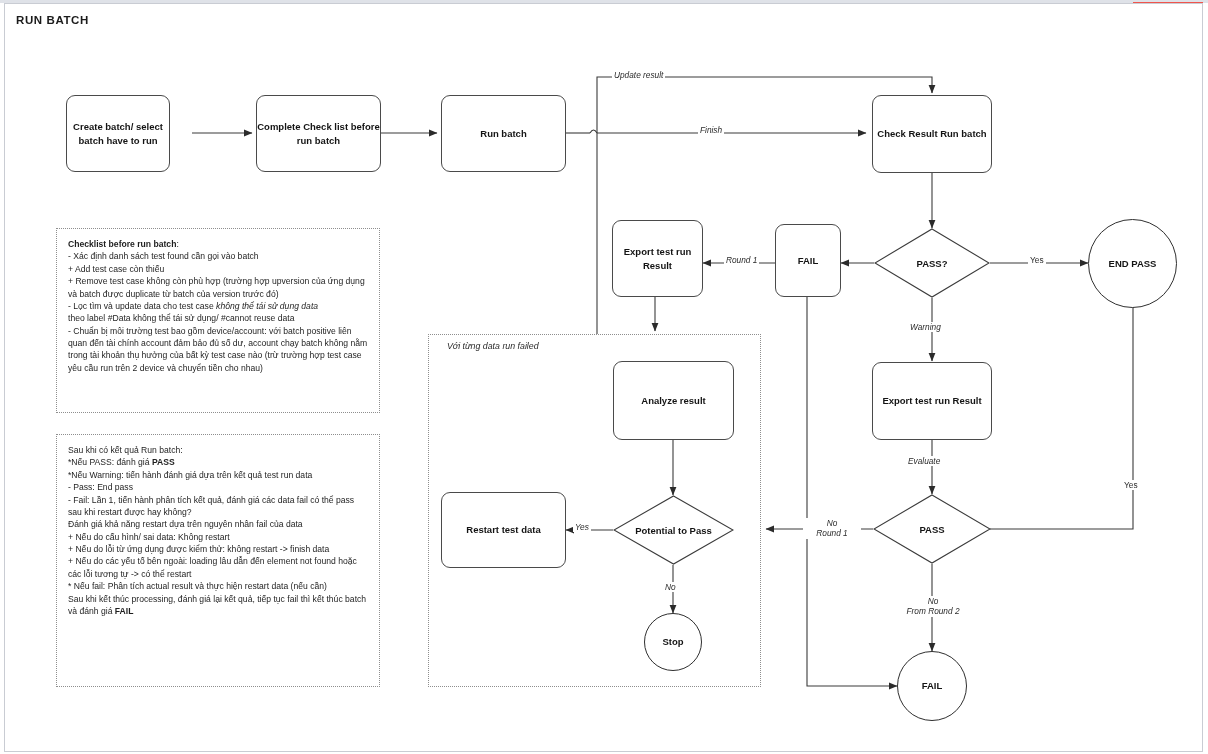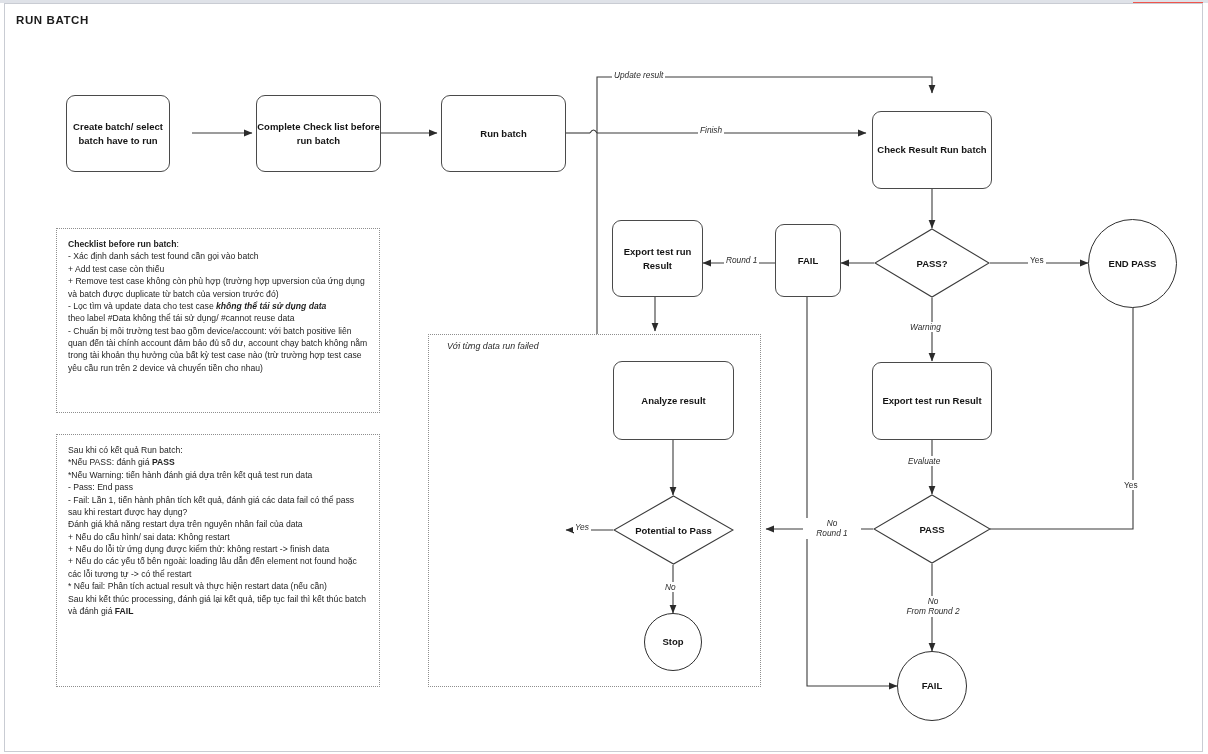--- a/index.html
+++ b/index.html
@@ -93,21 +93,21 @@
   .note{
     position:absolute;box-sizing:border-box;
     border:1px dotted #8e8e8e;
     background:#ffffff;
     padding:9px 11px 9px 11px;
     font-size:8.6px;line-height:1.44;
     color:#1e1e1e;
   }
   .note .nl{display:block;}
   .note b{font-weight:bold;}
-  .note i.bi{font-weight:bold;font-style:italic;margin-top:12px;}
+  .note i.bi{font-weight:normal;font-style:italic;margin-top:12px;}
   #note-checklist{left:56px;top:228px;width:324px;height:185px;}
   #note-result{left:56px;top:434px;width:324px;height:253px;}
 </style>
 </head>
 <body>
 
 <div id="page">
 
   <div id="top-shadow"></div>
   <div id="red-rule"></div>
@@ -169,21 +169,21 @@
   </div>
 
   <div class="node proc" style="left:256px;top:95px;width:125px;height:77px;">
     <span>Complete Check list before run batch</span>
   </div>
 
   <div class="node proc" style="left:441px;top:95px;width:125px;height:77px;">
     <span>Run batch</span>
   </div>
 
-  <div class="node proc" style="left:872px;top:95px;width:120px;height:78px;margin-top:16px;">
+  <div class="node proc" style="left:872px;top:95px;width:120px;height:78px;">
     <span>Check Result Run batch</span>
   </div>
 
   <div class="node proc" style="left:612px;top:220px;width:91px;height:77px;">
     <span>Export test run Result</span>
   </div>
 
   <div class="node proc" style="left:775px;top:224px;width:66px;height:73px;">
     <span>FAIL</span>
   </div>
@@ -221,20 +221,23 @@
     <span>Analyze result</span>
   </div>
 
   <div class="diamond-wrap" style="left:613px;top:495px;width:121px;height:70px;">
     <svg width="121" height="70" viewBox="0 0 121 70">
       <polygon points="60.5,1 120,35 60.5,69 1,35" fill="#ffffff" stroke="#3b3b3b" stroke-width="1.1"></polygon>
     </svg>
     <div class="diamond-label">Potential to Pass</div>
   </div>
 
+  <div class="node proc" style="left:441px;top:492px;width:125px;height:76px;">
+    <span>Restart test data</span>
+  </div>
 
   <div class="node term" style="left:644px;top:613px;width:58px;height:58px;">
     <span>Stop</span>
   </div>
 
   <div class="elabel" style="left:612px;top:70px;">Update result</div>
   <div class="elabel" style="left:698px;top:125px;">Finish</div>
   <div class="elabel" style="left:724px;top:255px;">Round 1</div>
   <div class="elabel plain" style="left:1028px;top:255px;">Yes</div>
   <div class="elabel" style="left:908px;top:322px;">Warning</div>
@@ -262,21 +265,21 @@
     <span class="nl"><span>- Lọc tìm và update data cho test case </span><i class="bi">không thể tái sử dụng data</i></span>
     <span class="nl">theo label #Data không thể tái sử dụng/ #cannot reuse data</span>
     <span class="nl">- Chuẩn bị môi trường test bao gồm device/account: với batch positive liên quan đến tài chính account đảm bảo đủ số dư, account chạy batch không nằm trong tài khoản thụ hưởng của bất kỳ test case nào (trừ trường hợp test case yêu cầu run trên 2 device và chuyển tiền cho nhau)</span>
   </div>
 
   <div class="note" id="note-result">
     <span class="nl">Sau khi có kết quả Run batch:</span>
     <span class="nl"><span>*Nếu PASS: đánh giá </span><b>PASS</b></span>
     <span class="nl">*Nếu Warning: tiến hành đánh giá dựa trên kết quả test run data</span>
     <span class="nl">- Pass: End pass</span>
-    <span class="nl">- Fail: Lần 1, tiến hành phân tích kết quả, đánh giá các data fail có thể pass sau khi restart được hay dụng?</span>
+    <span class="nl">- Fail: Lần 1, tiến hành phân tích kết quả, đánh giá các data fail có thể pass sau khi restart được hay không?</span>
     <span class="nl">Đánh giá khả năng restart dựa trên nguyên nhân fail của data</span>
     <span class="nl">+ Nếu do cấu hình/ sai data: Không restart</span>
     <span class="nl">+ Nếu do lỗi từ ứng dụng được kiểm thử: không restart -&gt; finish data</span>
     <span class="nl">+ Nếu do các yếu tố bên ngoài: loading lâu dẫn đến element not found hoặc các lỗi tương tự -&gt; có thể restart</span>
     <span class="nl">* Nếu fail: Phân tích actual result và thực hiện restart data (nếu cần)</span>
     <span class="nl"><span>Sau khi kết thúc processing, đánh giá lại kết quả, tiếp tục fail thì kết thúc batch và đánh giá </span><b>FAIL</b></span>
   </div>
 
 </div>
 

